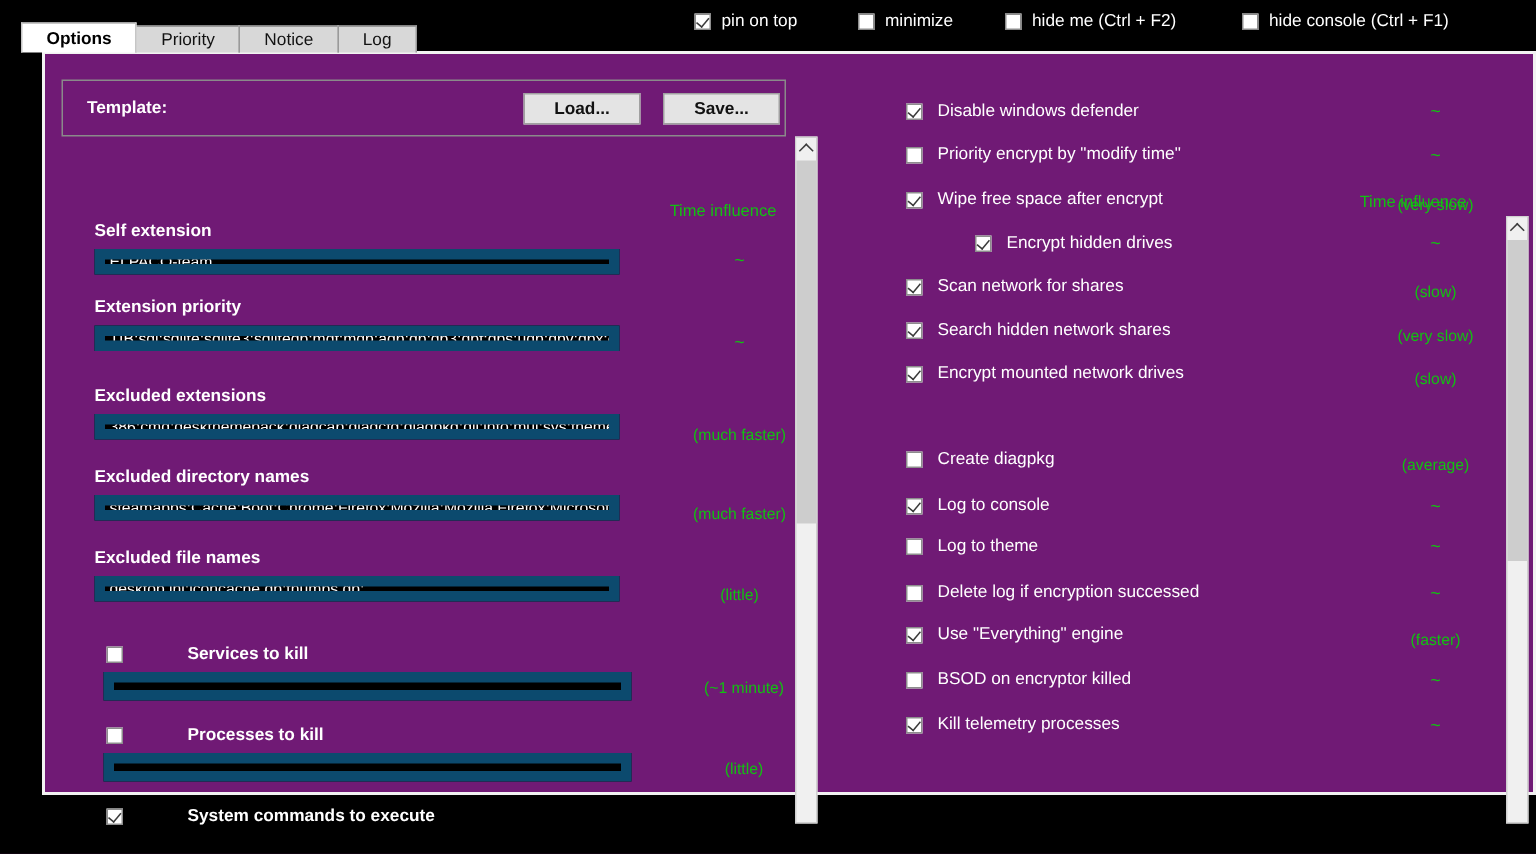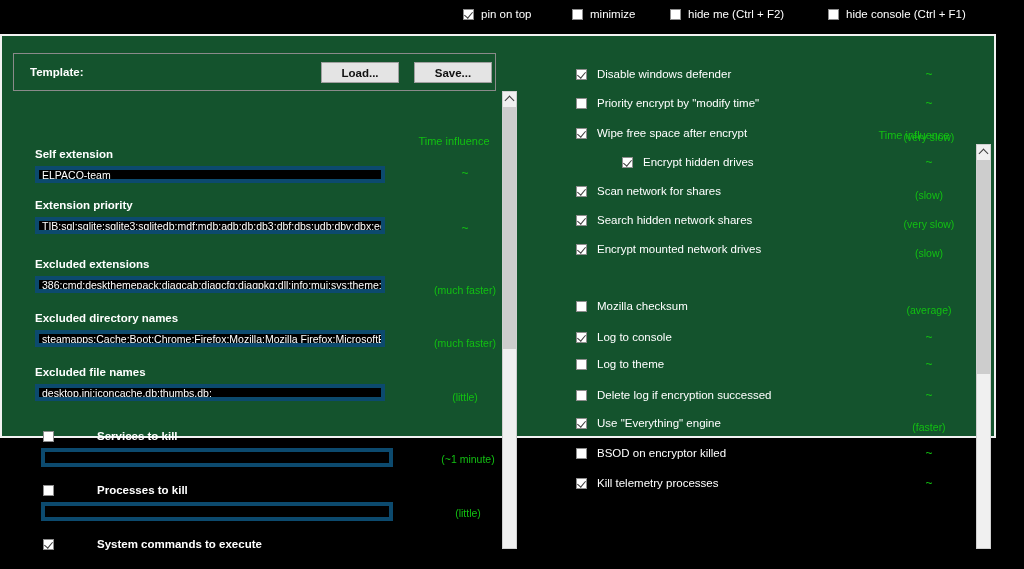--- a/index.html
+++ b/index.html
@@ -95,25 +95,25 @@
     color: #000000;
     height: 20px;
     font-weight: bold;
     border-color: #c6c6c6;
     z-index: 2;
   }
 
   
   .client {
     position: absolute;
-    left: 0;
+    left: 28px;
     top: 34px;
     width: 996px;
-    height: 404px;
-    background: #14532d;
+    height: 496px;
+    background: #701a75;
     border: 2px solid #f2f2f2;
     box-sizing: border-box;
   }
 
   
   .left-pane {
     position: absolute;
     left: 0; top: 0;
     width: 523px;
     height: 515px;
@@ -193,21 +193,21 @@
     position: absolute;
     color: #ffffff;
     font-size: 11.5px;
     font-weight: bold;
     white-space: nowrap;
   }
   .text-input {
     position: absolute;
     height: 17px;
     background: #000000;
-    border: 4px solid #0c4a6e;
+    border: 7px solid #0c4a6e;
     box-sizing: border-box;
     color: #ffffff;
     font-size: 10.5px;
     display: flex;
     align-items: center;
     padding-left: 3px;
     overflow: hidden;
     white-space: nowrap;
   }
   .cb-row {
@@ -312,20 +312,26 @@
       <div class="top-cb" style="left: 670px;">
         <div class="cb"></div>
         <span class="lbl">hide me (Ctrl + F2)</span>
       </div>
       <div class="top-cb" style="left: 828px;">
         <div class="cb"></div>
         <span class="lbl">hide console (Ctrl + F1)</span>
       </div>
     </div>
 
+  <div class="tabstrip" id="tabstrip">
+      <div class="tab active">Options</div>
+      <div class="tab">Priority</div>
+      <div class="tab">Notice</div>
+      <div class="tab">Log</div>
+    </div>
 
   <div class="client">
 
     <div class="left-pane">
 
       <div class="template-box">
         <div class="template-label">Template:</div>
         <div class="btn load">Load...</div>
         <div class="btn save">Save...</div>
       </div>
@@ -408,21 +414,21 @@
             <span class="lbl">Search hidden network shares</span>
           </div>
           <div class="r-green" style="left: 382px; top: 182px;">(very slow)</div>
           <div class="r-row" style="top: 207px;">
             <div class="cb checked"></div>
             <span class="lbl">Encrypt mounted network drives</span>
           </div>
           <div class="r-green" style="left: 382px; top: 211px;">(slow)</div>
           <div class="r-row" style="top: 264px;">
             <div class="cb"></div>
-            <span class="lbl">Mozilla checksum</span>
+            <span class="lbl">Create diagpkg</span>
           </div>
           <div class="r-green" style="left: 382px; top: 268px;">(average)</div>
           <div class="r-row" style="top: 295px;">
             <div class="cb checked"></div>
             <span class="lbl">Log to console</span>
           </div>
           <div class="r-green tilde" style="left: 382px; top: 297px; font-size: 12px; line-height: 8px;">~</div>
           <div class="r-row" style="top: 322px;">
             <div class="cb"></div>
             <span class="lbl">Log to theme</span>

